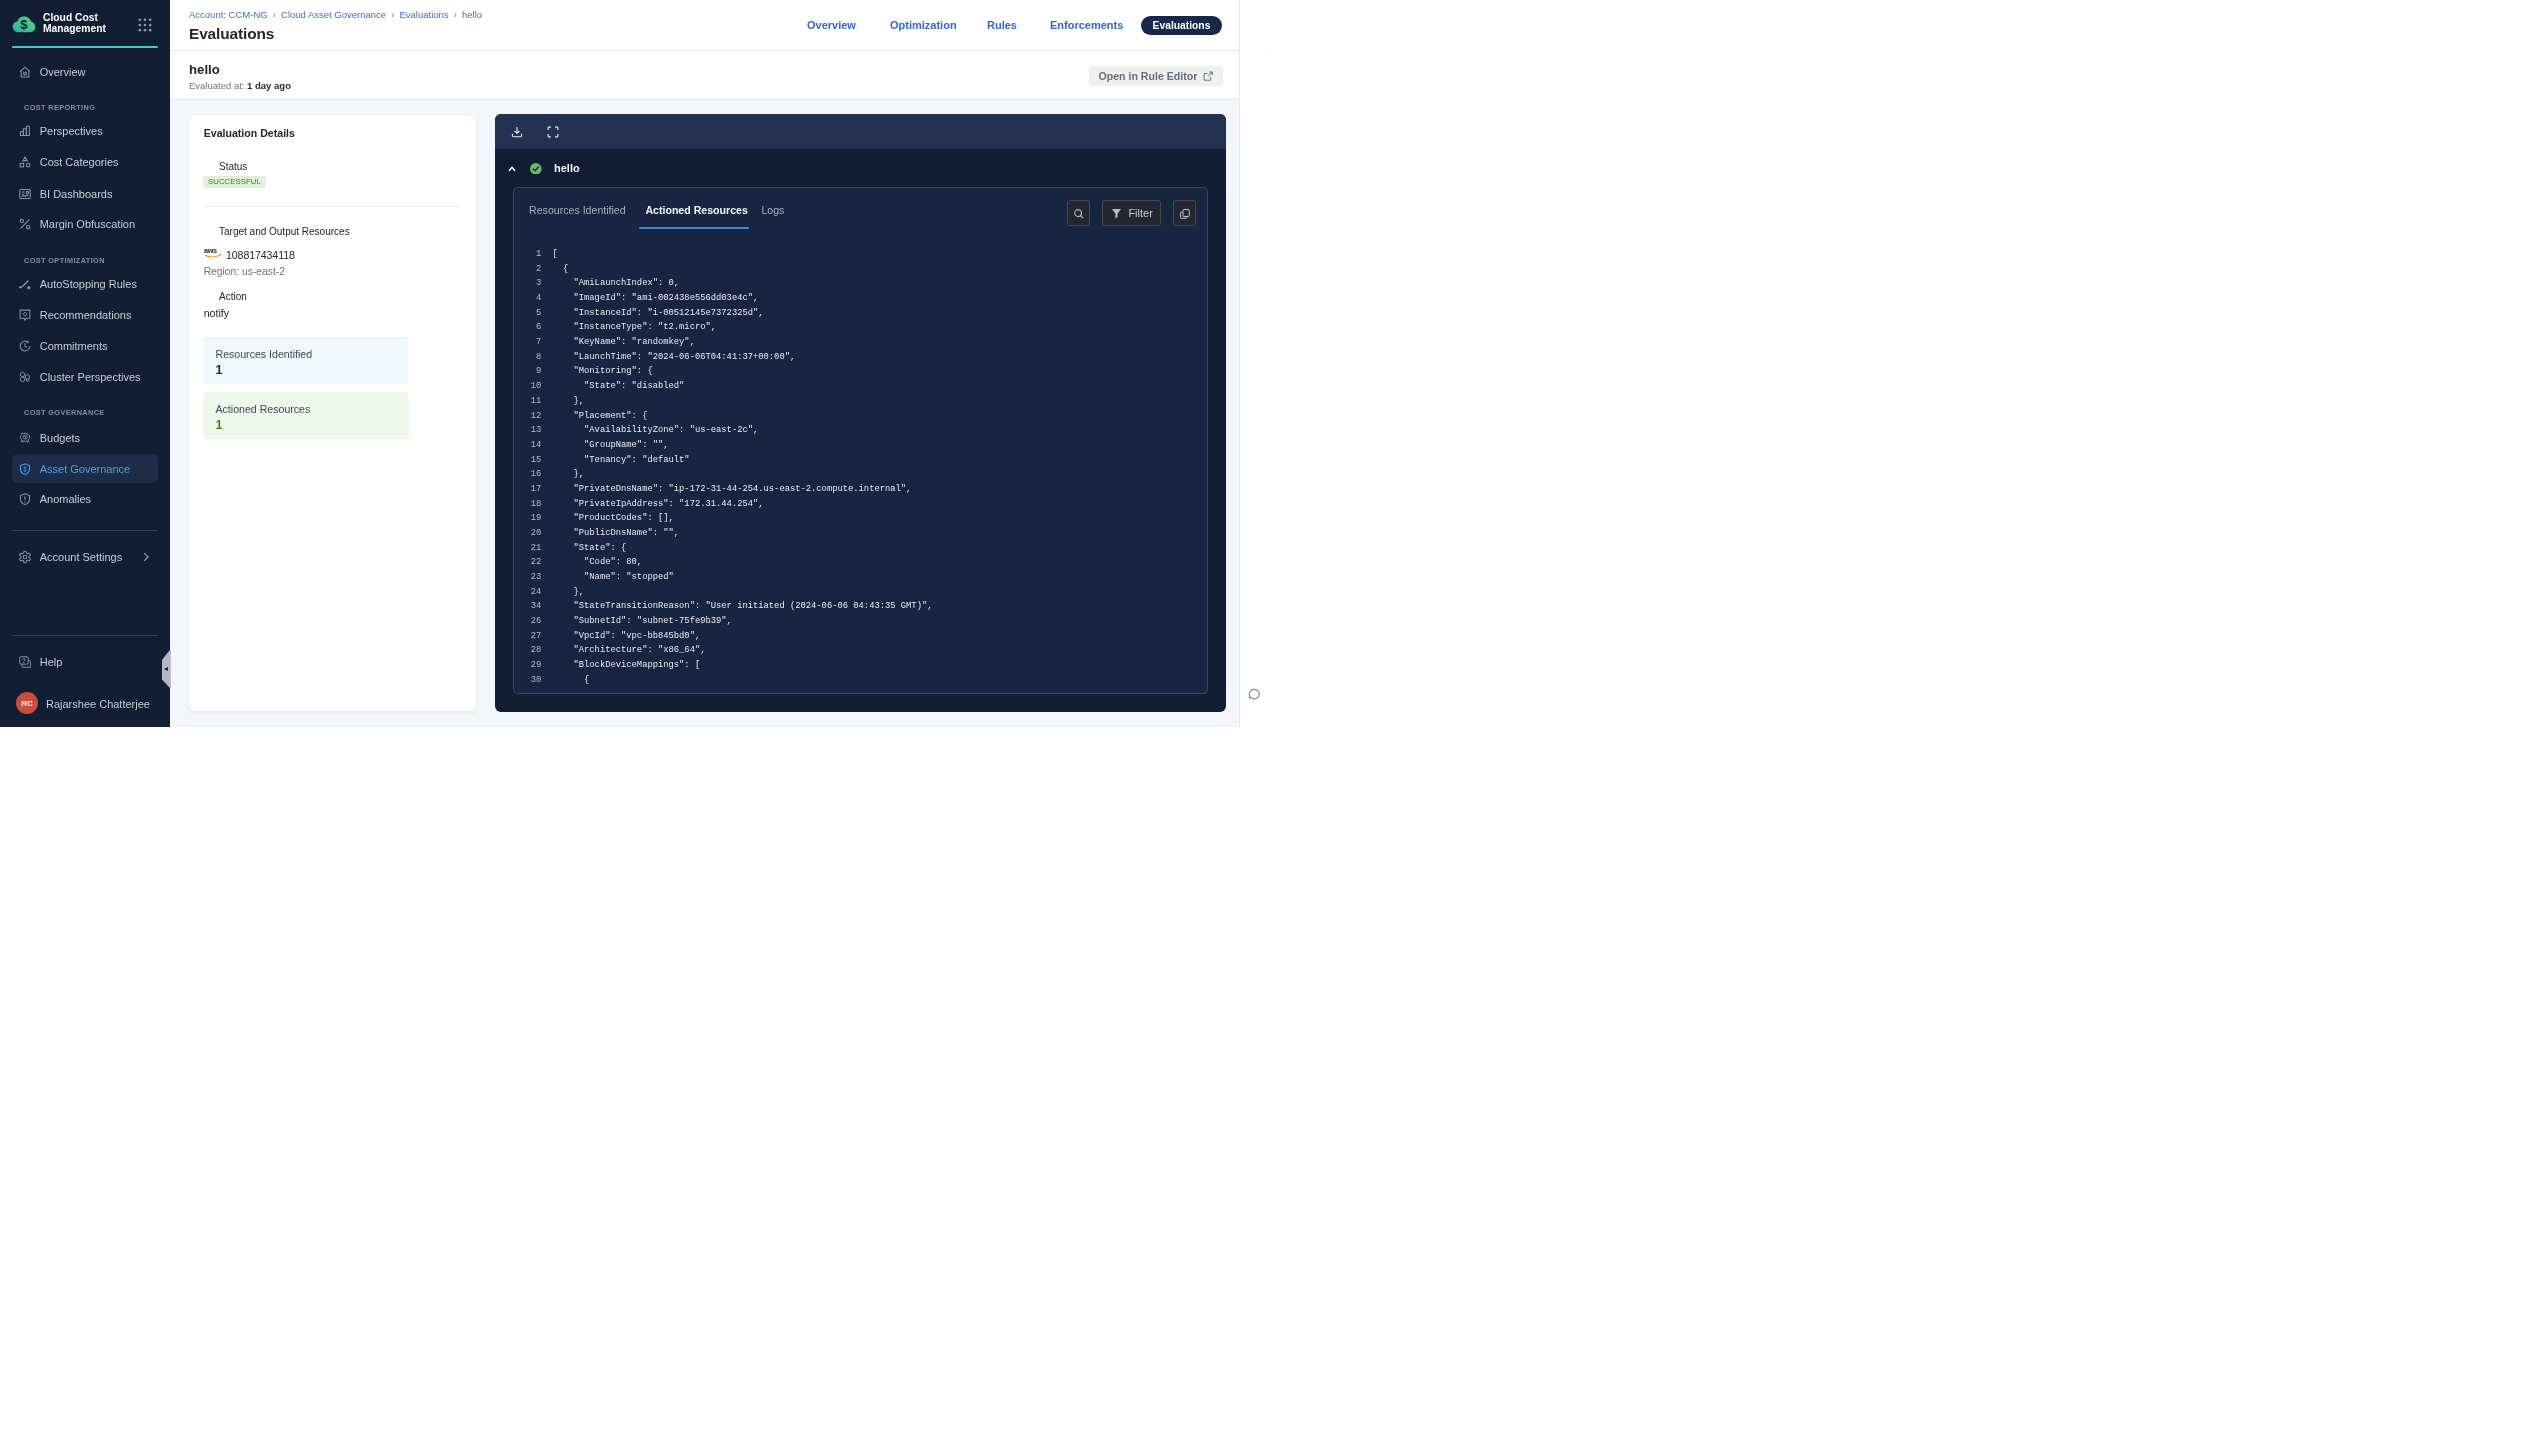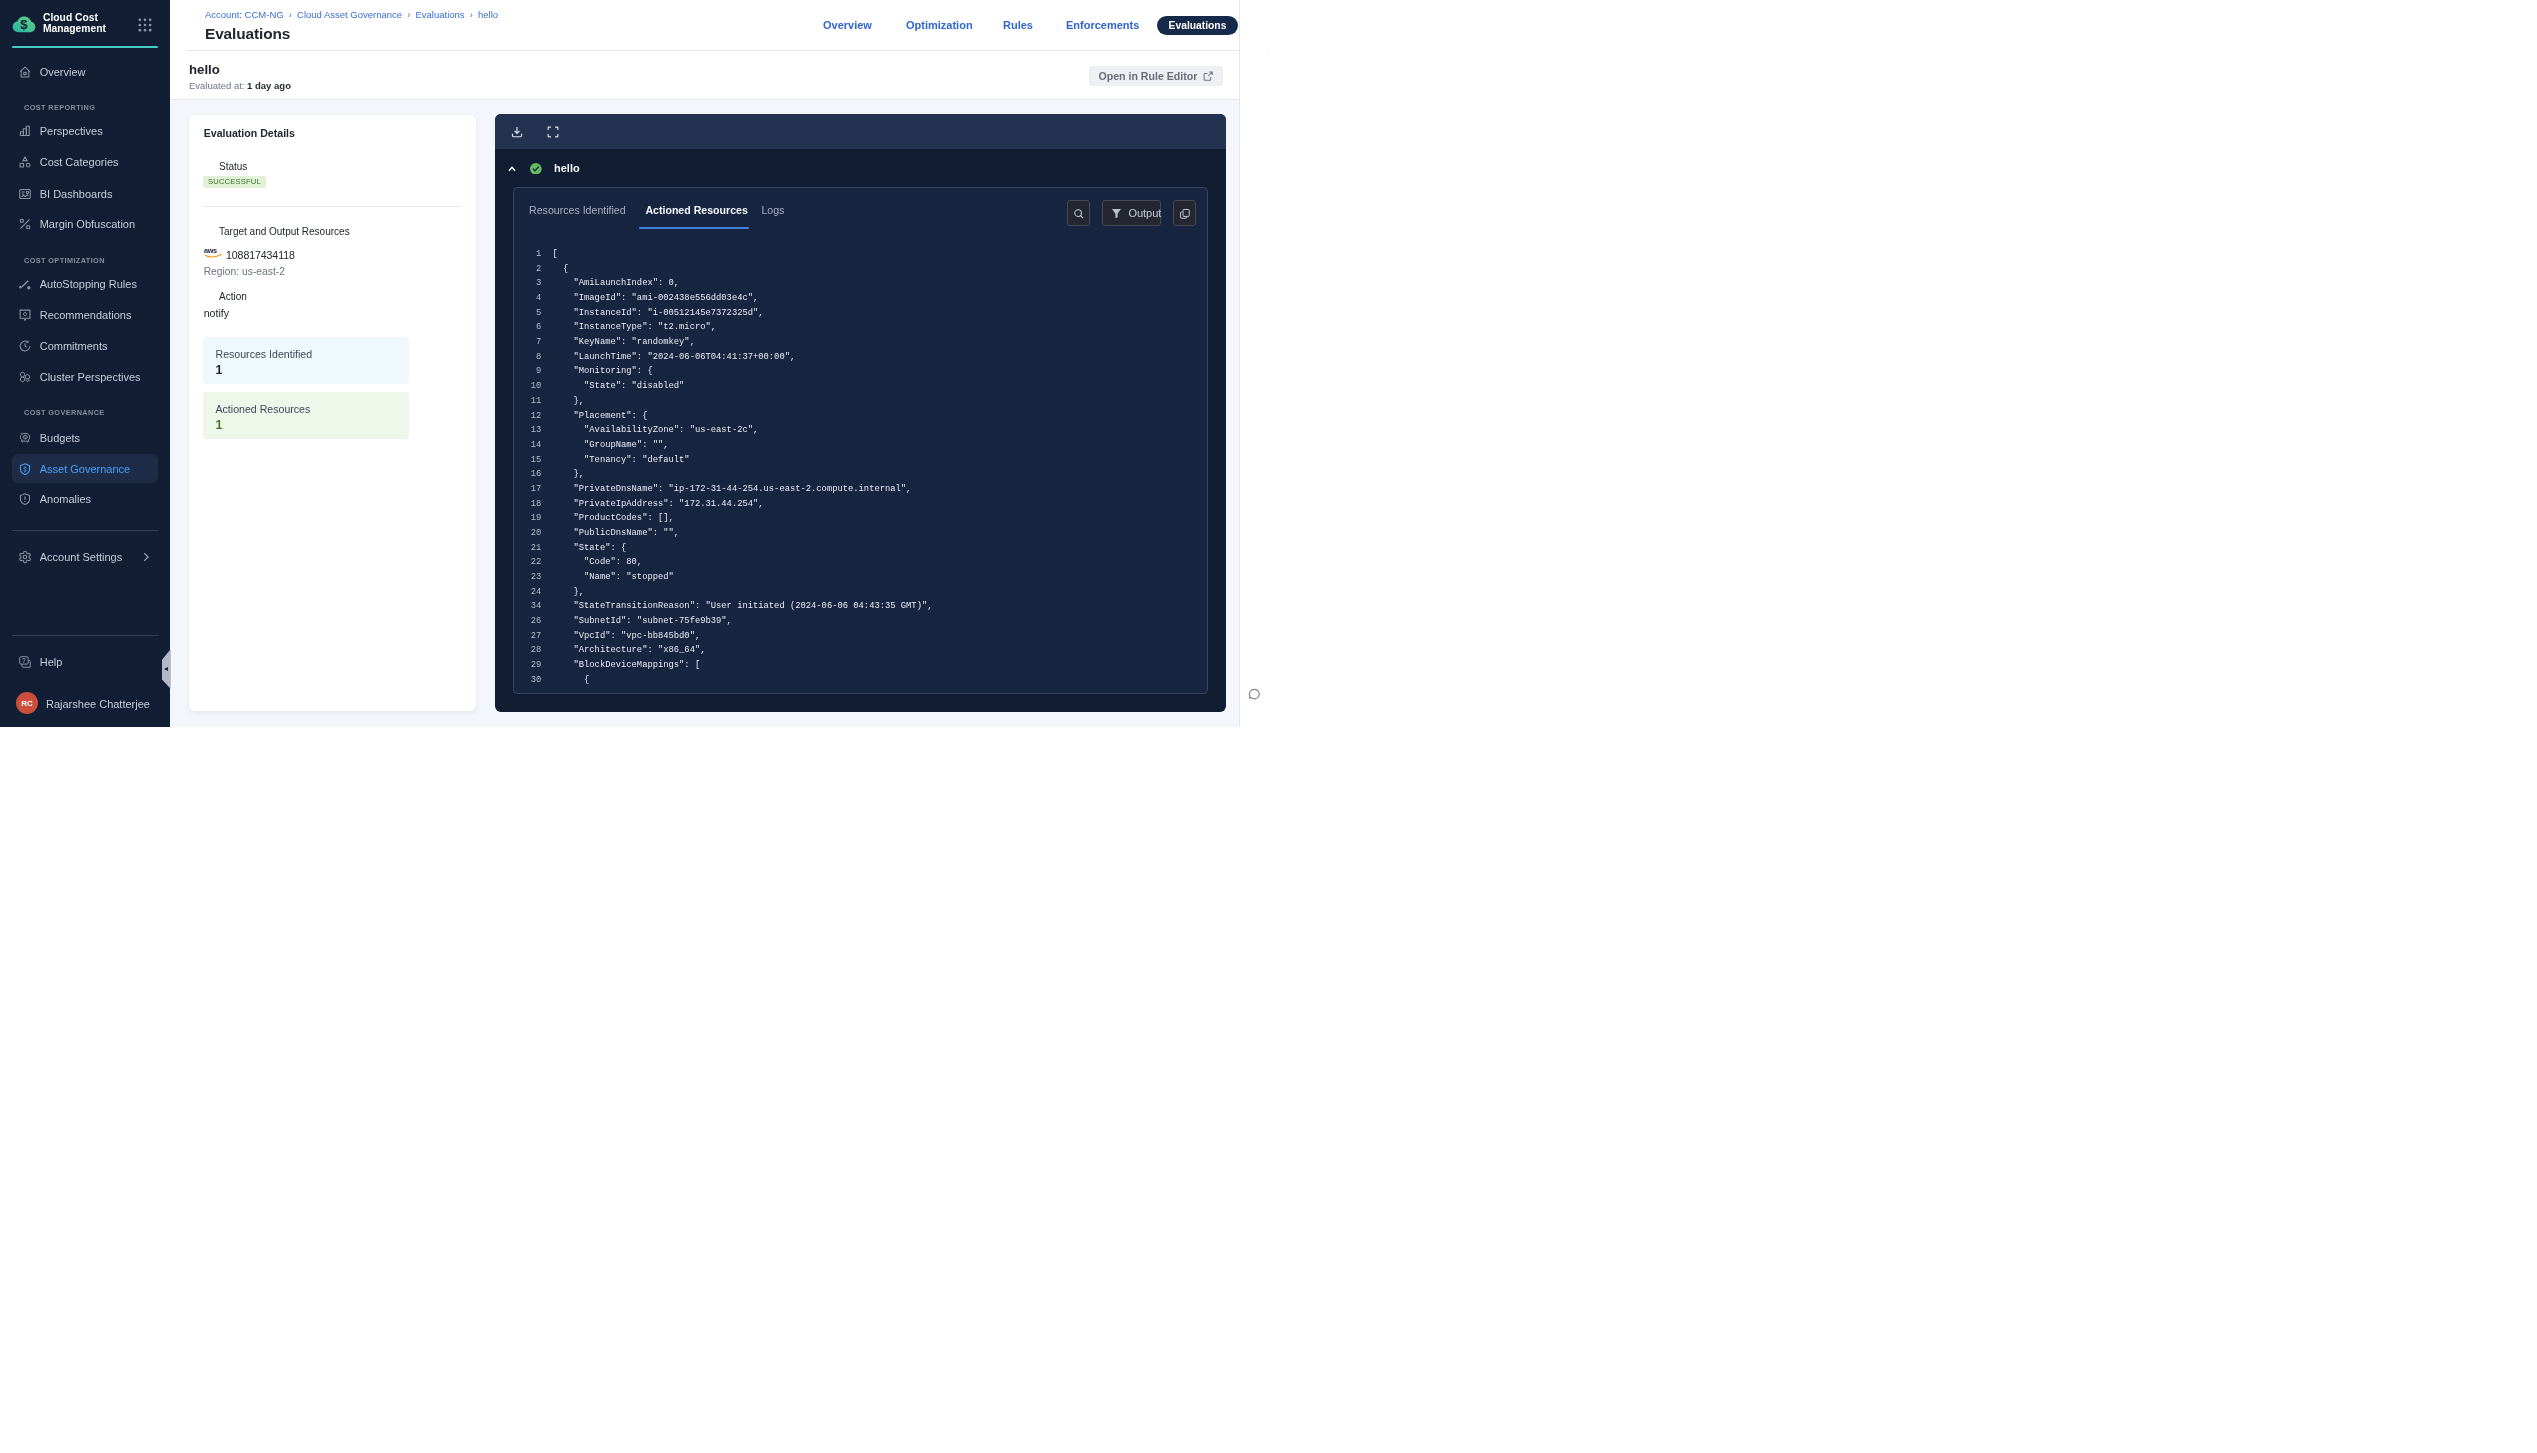--- a/index.html
+++ b/index.html
@@ -25,21 +25,21 @@
 
 
 #handle { position:absolute; left:162px; top:649px; width:8.8px; height:40px; background:#b3b8c6; z-index:6;
   clip-path:polygon(100% 0, 0 27%, 0 76%, 100% 100%); }
 #handle:after { content:""; position:absolute; left:1.5px; top:17.6px; border-top:2.9px solid transparent; border-bottom:2.9px solid transparent; border-right:4.8px solid #141f38; }
 
 
 #gutter { position:absolute; left:1239px; top:0; width:29px; height:727px; background:#fff; border-left:0.7px solid #e4e7ec; z-index:4;}
 
 
-#band1 { position:absolute; left:186px; top:0; width:1172px; height:51px; background:#fff; border-bottom:0.7px solid #e5e7ed; }
+#band1 { position:absolute; left:170px; top:0; width:1172px; height:51px; background:#fff; border-bottom:0.7px solid #e5e7ed; }
 #crumbs { position:absolute; left:19px; top:8.8px; font-size:9.5px; color:#3a6fd3; }
 #crumbs .sep { color:#8696ac; margin:0 5.1px; font-size:9.5px; font-weight:bold;}
 #crumbs .last { color:#3a6fd3; }
 #b1title { position:absolute; left:19px; top:25px; font-size:15.4px; font-weight:bold; color:#22262e; letter-spacing:-0.1px; }
 .toplink { position:absolute; top:19px; font-size:11px; font-weight:bold; color:#2f66cf; }
 #pill-eval { position:absolute; left:971px; top:16px; width:81px; height:19px; background:#16294b; border-radius:10.3px; color:#fff; font-size:10.3px; font-weight:bold; display:flex; align-items:center; justify-content:center; }
 
 
 #band2 { position:absolute; left:170px; top:51px; width:1070px; height:49px; background:#fff; border-bottom:0.7px solid #e5e7ed; }
 #b2title { position:absolute; left:19px; top:11px; font-size:13.2px; font-weight:bold; color:#20242b; }
@@ -149,21 +149,21 @@
         <div class="tbtn" id="btn-search">
           <svg style="position:absolute;left:5.1px;top:6.6px;width:11.7px;height:11.7px;" viewBox="0 0 16 16" fill="none" stroke="#c7cdda" stroke-width="1.4">
               <circle cx="7" cy="7" r="4.6"></circle>
               <path d="m10.4 10.4 3.4 3.4"></path>
             </svg>
         </div>
         <div class="tbtn" id="btn-filter">
           <svg style="position:absolute;left:8px;top:7.3px;width:11px;height:11px;" viewBox="0 0 15 15" fill="#b9bfd1">
               <path d="M1.5 1.5h12L9 7.8v4.7l-3 1.5V7.8z"></path>
             </svg>
-          <span style="position:absolute;left:25px;top:5.9px;">Output</span>
+          <span style="position:absolute;left:25px;top:5.9px;">Filter</span>
         </div>
         <div class="tbtn" id="btn-copy">
           <svg style="position:absolute;left:5.1px;top:6.6px;width:11.7px;height:11.7px;" viewBox="0 0 16 16" fill="none" stroke="#c7cdda" stroke-width="1.3">
               <rect x="5.5" y="2" width="8.5" height="9.5" rx="1"></rect>
               <path d="M10.5 11.5v1.6c0 .5-.4.9-.9.9H2.9c-.5 0-.9-.4-.9-.9V6.4c0-.5.4-.9.9-.9h1.6"></path>
             </svg>
         </div>
         <div id="code">
         <div class="row" style="top:0px;"><span class="ln">1</span><span class="cd">[</span></div>
         <div class="row" style="top:14.7px;"><span class="ln">2</span><span class="cd">  {</span></div>

